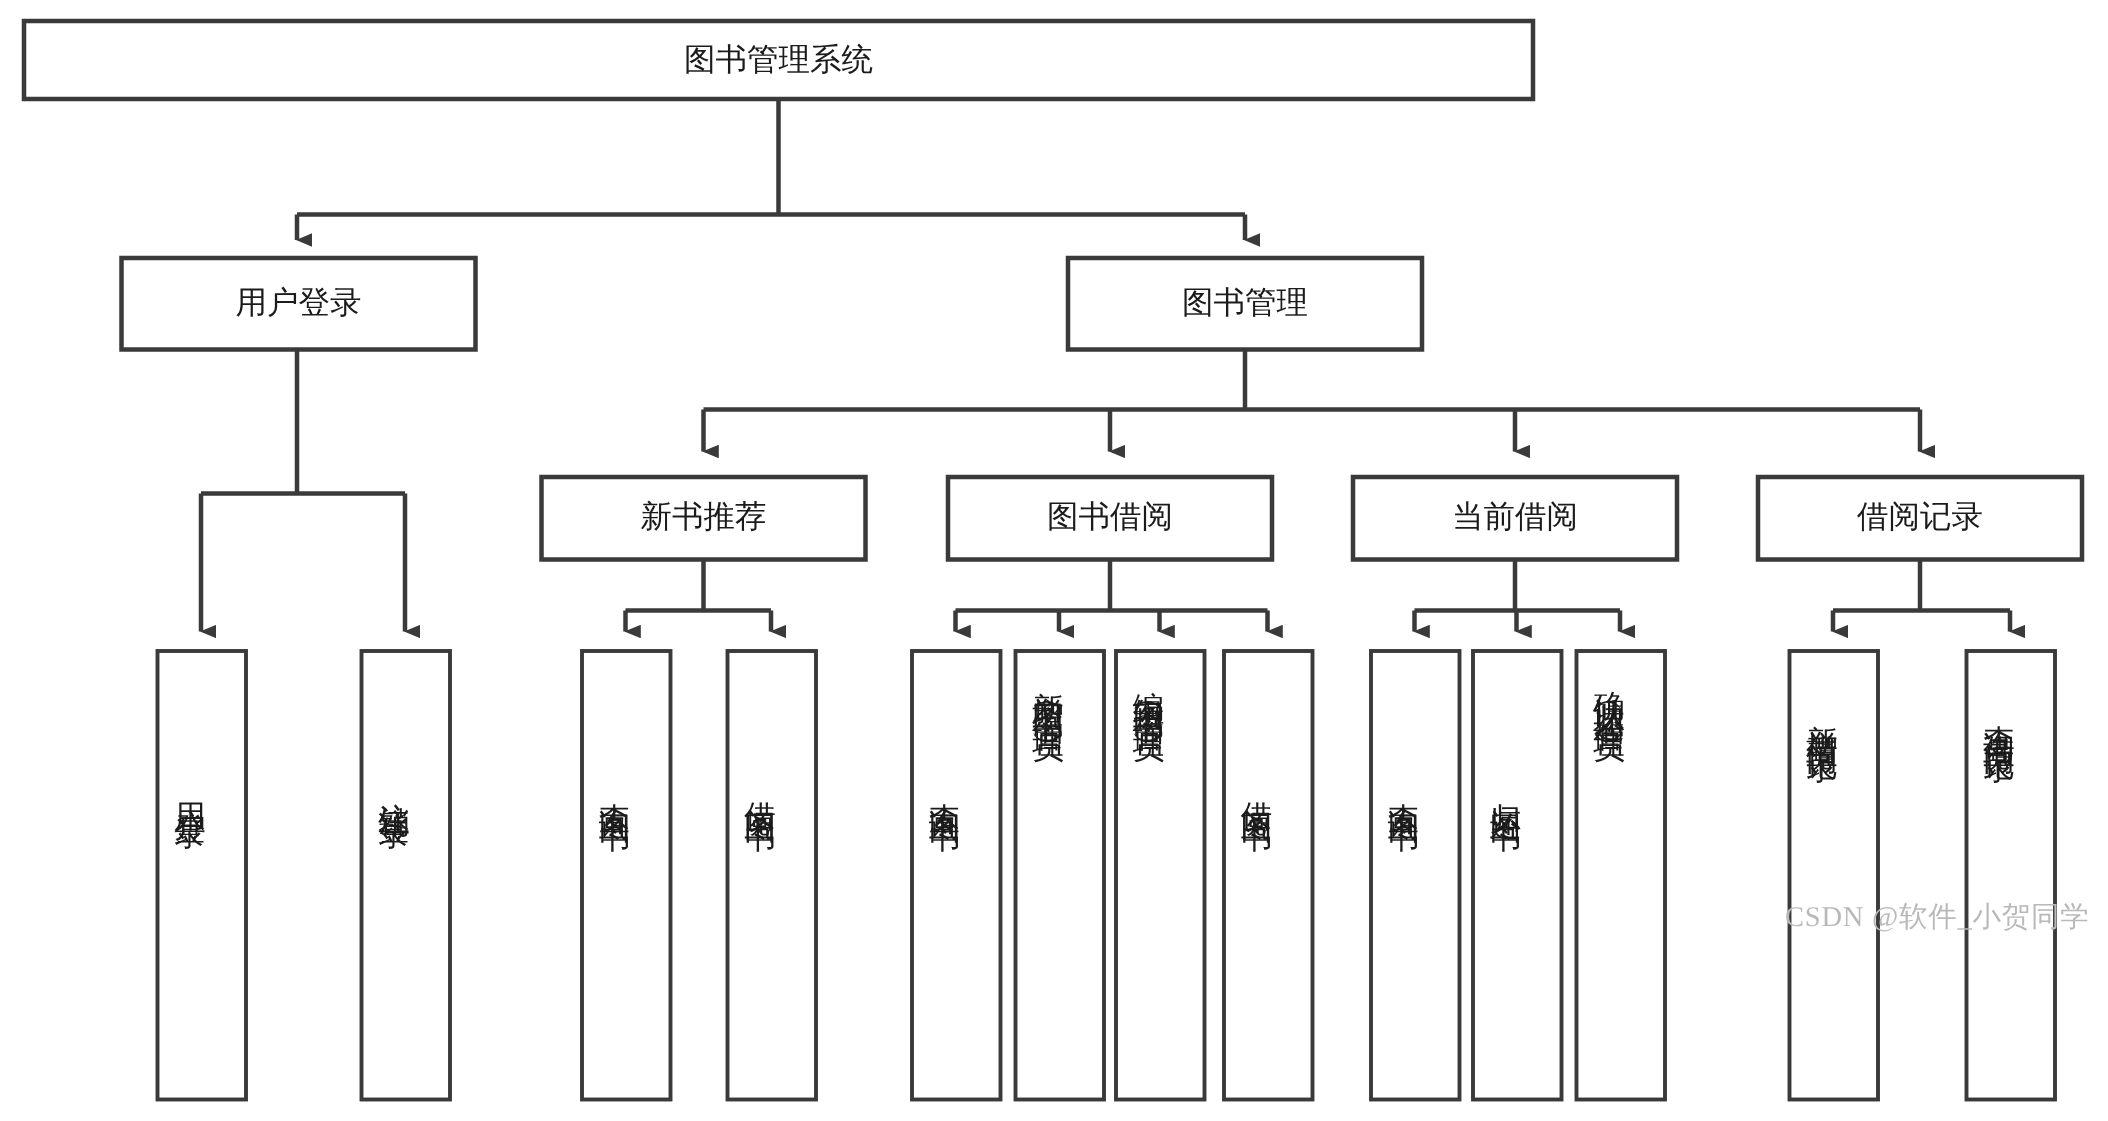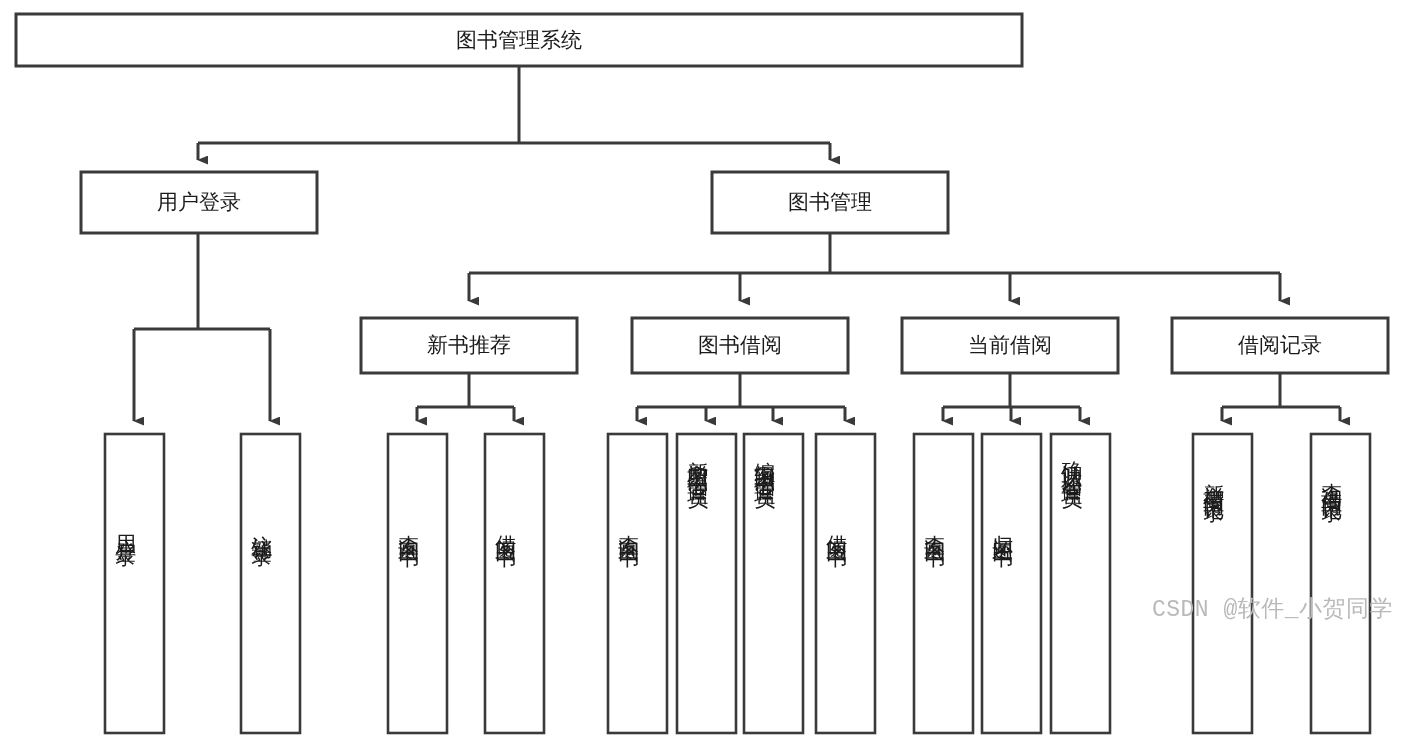--- a/index.html
+++ b/index.html
@@ -55,22 +55,22 @@
     writing-mode: vertical-rl;
     text-orientation: upright;
     letter-spacing: 4px;
     dominant-baseline: hanging;
     text-anchor: start;
   }
   .watermark {
     position: absolute;
     right: 12px;
     bottom: 4px;
-    font-family: Liberation Mono, monospace;
-    font-size: 23px;
+    font-family: Liberation Serif, serif;
+    font-size: 19px;
     color: #b9b9b9;
     letter-spacing: 0.5px;
     white-space: nowrap;
     pointer-events: none;
     user-select: none;
   }
 </style>
 </head>
 <body>
 

